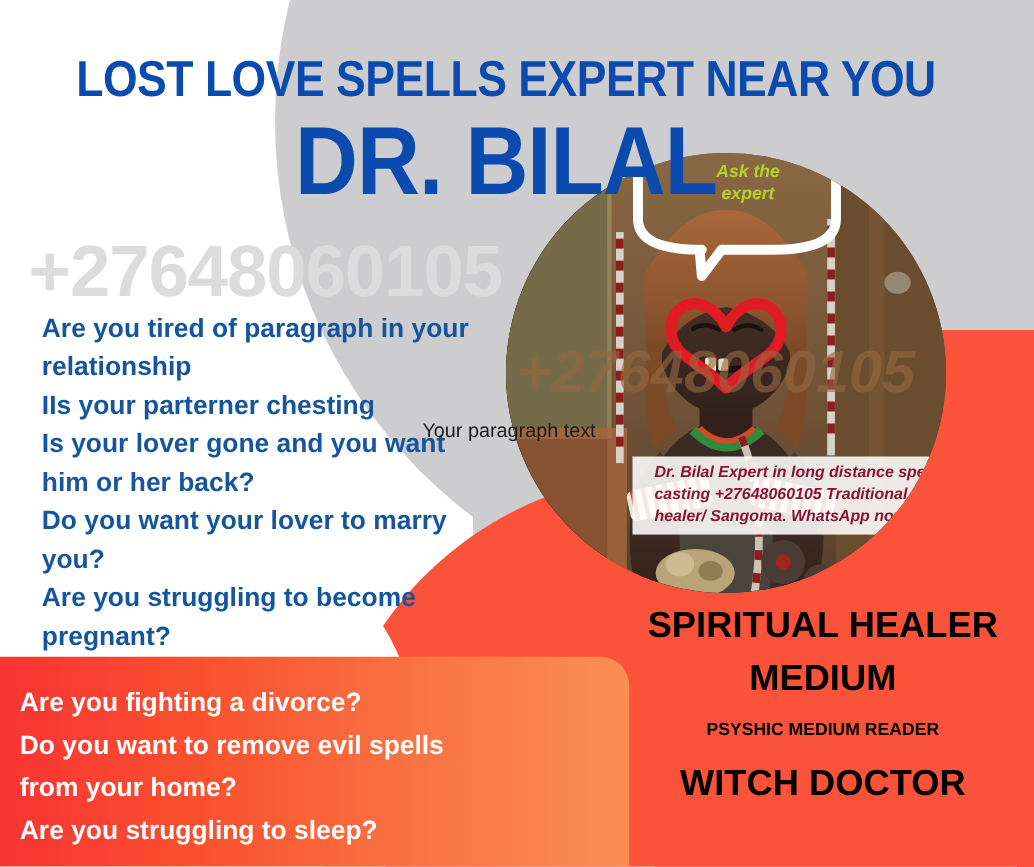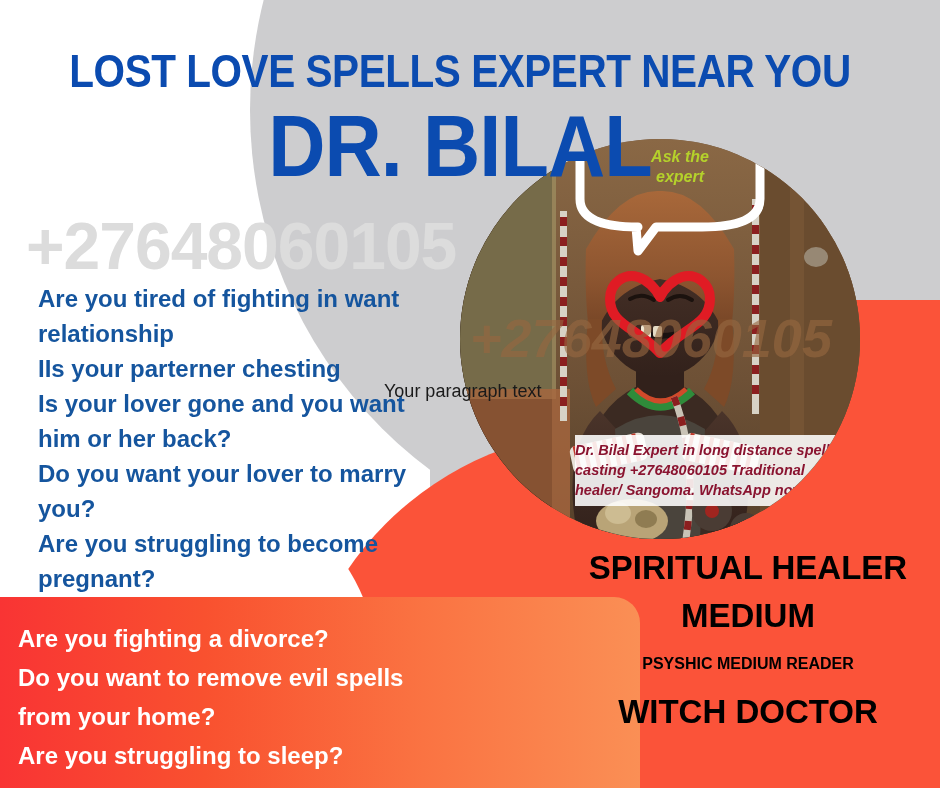--- a/index.html
+++ b/index.html
@@ -156,38 +156,38 @@
     font-size:16px;
     font-style:italic;
     font-weight:bold;
     color:#b5d12b;
     line-height:20px;
     text-align:center;
     z-index:4;
   }
   .photo-caption{
     position:absolute;
-    left:115px; top:296px;
+    left:115px; top:276px;
     width:300px;
     background:rgba(255,255,255,0.88);
-    padding:5px 8px 6px 0;
+    padding:5px 8px 6px 20px;
     box-sizing:border-box;
     font-size:14.5px;
     font-weight:bold;
     font-style:italic;
     line-height:20px;
     color:#8a1430;
     z-index:5;
   }
 
   
   .panel{
     position:absolute;
     left:0; top:597px;
-    width:640px; height:191px;
+    width:572px; height:191px;
     background:linear-gradient(to right,#f93434 0%,#f9512f 32%,#fa7342 66%,#fa8f55 100%);
     border-radius:0 26px 0 0;
     z-index:14;
     padding:22px 0 0 18px;
     box-sizing:border-box;
   }
   .panel div{
     color:#ffffff;
     font-size:24px;
     font-weight:bold;
@@ -220,21 +220,21 @@
   <div class="bg-white-wedge"></div>
 
   <div class="headline-wrap">
     <div class="headline">LOST LOVE SPELLS EXPERT NEAR YOU</div>
     <div class="headline-sub">DR. BILAL</div>
   </div>
 
   <div class="phone-big">+27648060105</div>
 
   <div class="questions">
-    <div>Are you tired of fighting in want</div>
+    <div>Are you tired of paragraph in your</div>
     <div>relationship</div>
     <div>IIs your parterner chesting</div>
     <div>Is your lover gone and you want</div>
     <div>him or her back?</div>
     <div>Do you want your lover to marry</div>
     <div>you?</div>
     <div>Are you struggling to become</div>
     <div>pregnant?</div>
   </div>
 

